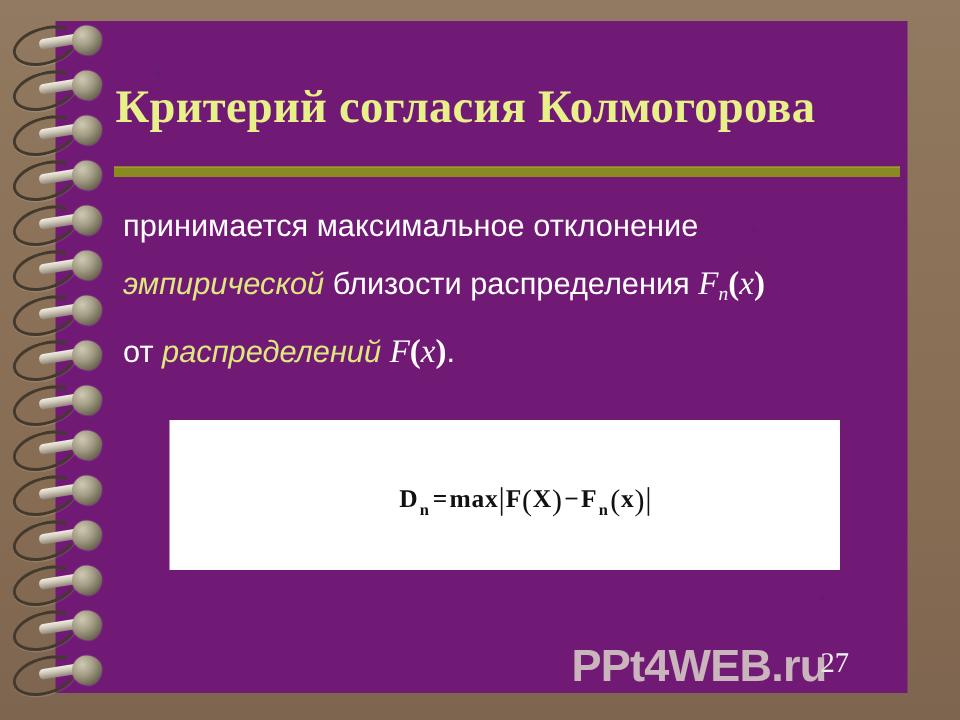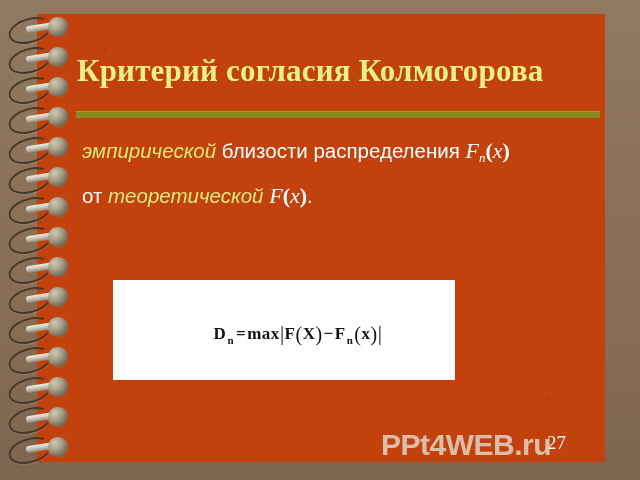--- a/index.html
+++ b/index.html
@@ -22,21 +22,21 @@
     background:
       linear-gradient(180deg, #917a61 0%, #8b7259 35%, #866c53 70%, #7e6550 100%);
   }
   
   #page {
     position: absolute;
     left: 37px;
     top: 14px;
     width: 568px;
     height: 448px;
-    background: #c2410c;
+    background: #701a75;
     overflow: hidden;
   }
   
   #page-noise {
     position: absolute;
     left: 0; top: 0; right: 0; bottom: 0;
     background:
       radial-gradient(circle at 12% 8%, rgba(40,40,110,.22) 0 1px, transparent 2px),
       radial-gradient(circle at 34% 22%, rgba(30,30,90,.18) 0 1px, transparent 2px),
       radial-gradient(circle at 61% 13%, rgba(45,45,120,.16) 0 1px, transparent 2px),
@@ -103,21 +103,21 @@
     font-family: "Liberation Serif", serif;
     font-weight: bold;
     font-size: 22px;
   }
 
   
   #formula-box {
     position: absolute;
     left: 76px;
     top: 266px;
-    width: 342px;
+    width: 447px;
     height: 100px;
     background: #ffffff;
     display: flex;
     align-items: center;
     justify-content: center;
   }
   #formula {
     font-family: "Liberation Serif", serif;
     font-weight: bold;
     font-size: 17px;
@@ -219,24 +219,27 @@
   <div id="board-bg"></div>
 
   <div id="page">
     <div id="page-noise"></div>
 
     <div id="title">Критерий согласия Колмогорова</div>
     <div id="title-rule"></div>
 
     <div id="body">
       <div class="line">
+        <span>принимается максимальное отклонение</span>
+      </div>
+      <div class="line">
         <span class="accent">эмпирической</span><span> близости распределения </span><span class="mathvar"><span>F</span><sub>n</sub></span><span class="mathup">(</span><span class="mathvar">x</span><span class="mathup">)</span>
       </div>
       <div class="line">
-        <span>от </span><span class="accent">теоретической</span><span> </span><span class="mathvar">F</span><span class="mathup">(</span><span class="mathvar">x</span><span class="mathup">)</span><span>.</span>
+        <span>от </span><span class="accent">распределений</span><span> </span><span class="mathvar">F</span><span class="mathup">(</span><span class="mathvar">x</span><span class="mathup">)</span><span>.</span>
       </div>
     </div>
 
     <div id="formula-box">
       <div id="formula"><span>D</span><sub>n</sub><span class="op">=</span><span>max</span><span class="bar">|</span><span>F</span><span class="paren">(</span><span>X</span><span class="paren">)</span><span class="op">−</span><span>F</span><sub>n</sub><span class="paren">(</span><span>x</span><span class="paren">)</span><span class="bar">|</span></div>
     </div>
 
     <div id="page-number">27</div>
   </div>
 

